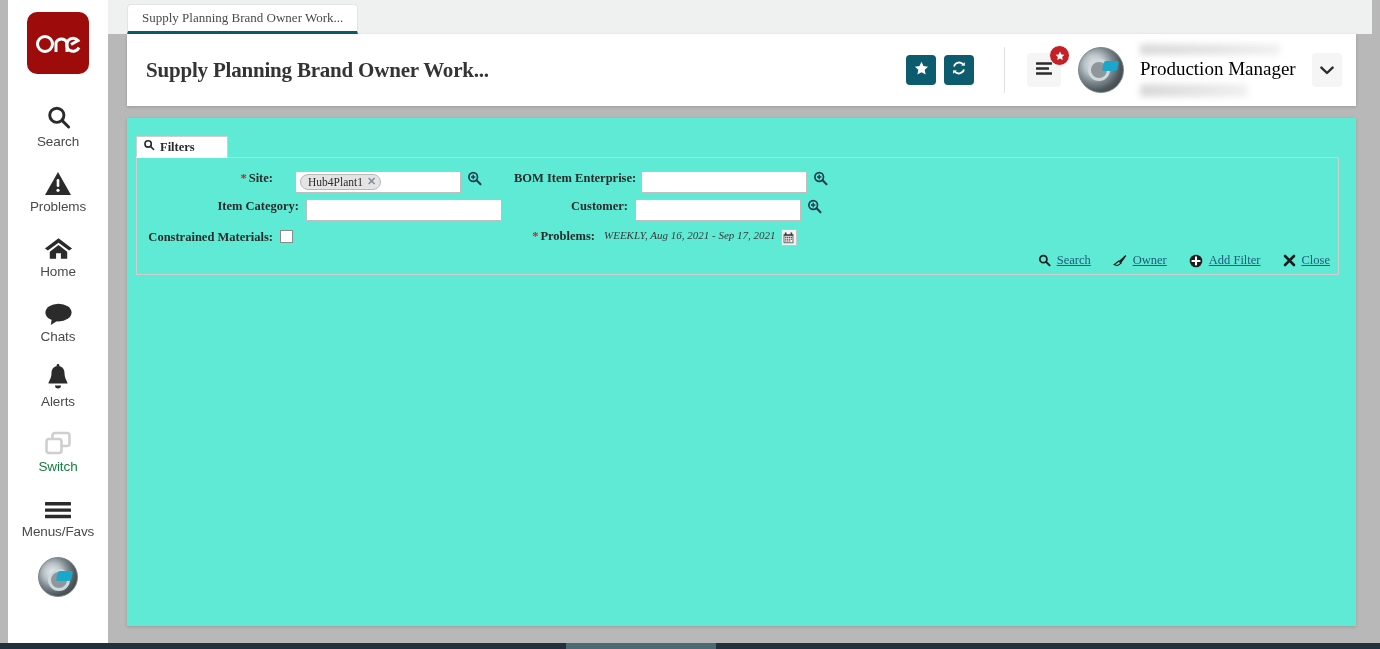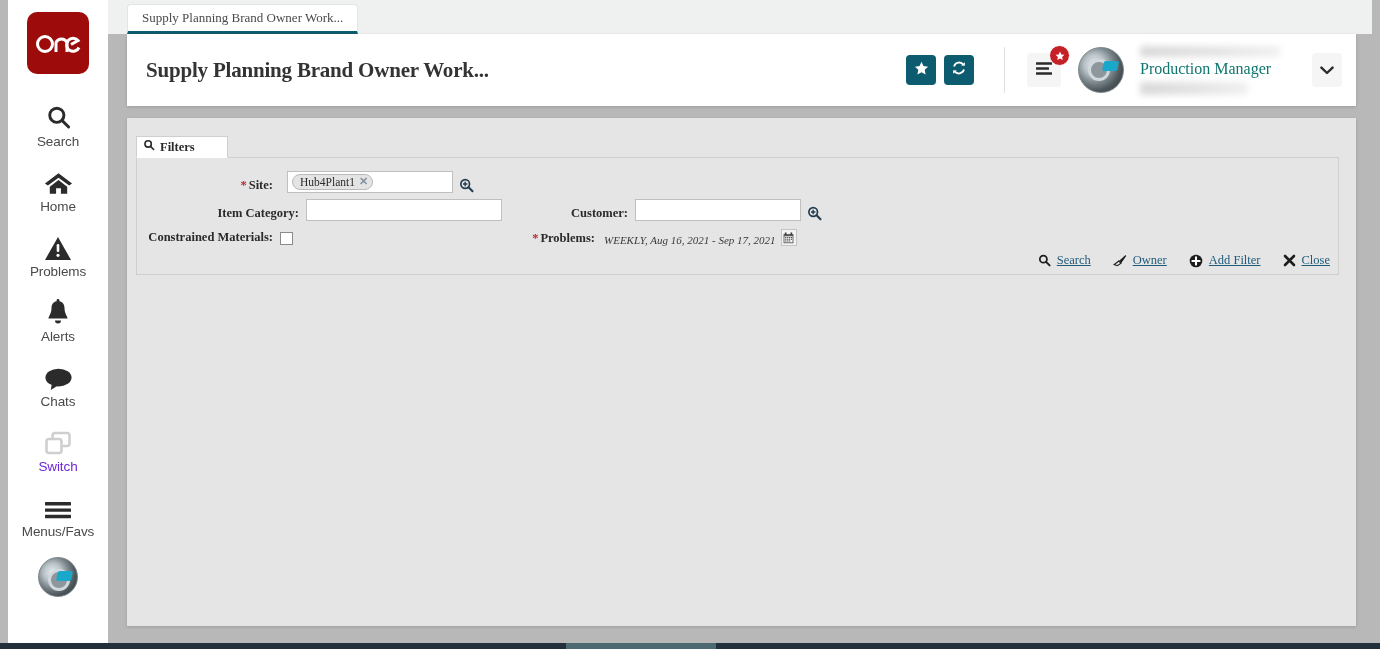--- a/index.html
+++ b/index.html
@@ -47,21 +47,21 @@
     height: 30px;
     display: flex; align-items: flex-end; justify-content: center;
   }
   .rail-item .ri-label {
     font-size: 13.5px;
     color: #4a4a4a;
     margin-top: 3px;
     letter-spacing: -0.1px;
     white-space: nowrap;
   }
-  .rail-item.disabled .ri-label { color: #6d28d9; text-align: right; }
+  .rail-item.disabled .ri-label { color: #15803d; text-align: right; }
   .rail-item.disabled svg { fill: #cfcfcf; stroke: #cfcfcf; }
   .rail-avatar { margin-top: 10px; }
   .avatar-img {
     width: 40px; height: 40px; border-radius: 50%;
     background:
       radial-gradient(circle at 36% 38%, #e9eef1 0%, #b9c3c8 26%, #7d888e 46%, #4d575c 66%, #2c3337 100%);
     border: 1px solid #7b858a;
     position: relative; overflow: hidden;
   }
   .avatar-img::after {
@@ -177,39 +177,39 @@
     cursor: pointer;
   }
   .redact {
     background: linear-gradient(90deg,#d9d9d9,#e6e6e6 60%,#f1f1f1);
     filter: blur(3px);
     border-radius: 2px;
   }
   .redact.top { width: 140px; height: 11px; margin: 0 0 3px 8px; }
   .redact.bot { width: 108px; height: 13px; margin: 4px 0 0 8px; }
   .user-role {
-    font-size: 16px; color: #0f766e;
+    font-size: 19px; color: #000000;
     padding-left: 8px;
     white-space: nowrap;
   }
   .caret-btn {
     width: 30px; height: 34px;
     background: #f5f5f5;
     border-radius: 4px;
     display: flex; align-items: center; justify-content: center;
     cursor: pointer;
     margin-left: 2px;
   }
 
   
   #bodycard {
     position: absolute;
     left: 19px; top: 118px;
     width: 1229px; height: 508px;
-    background: #e5e5e5;
+    background: #5eead4;
     box-shadow: 0 1px 3px rgba(0,0,0,0.16);
   }
 
   
   #filters-wrap {
     position: absolute;
     left: 9px; top: 18px;
     width: 1203px;
   }
   .filters-tab {
@@ -231,21 +231,21 @@
     padding: 10px 10px 8px 10px;
     min-height: 118px;
     position: relative;
   }
   .frow {
     display: flex;
     align-items: center;
     height: 27px;
     margin-bottom: 1px;
   }
-  .fcell { display: flex; align-items: flex-end; }
+  .fcell { display: flex; align-items: flex-start; }
   .flabel {
     font-size: 12.5px;
     font-weight: bold;
     color: #2b2b2b;
     text-align: right;
     white-space: nowrap;
   }
   .req { color: #c0272d; font-weight: bold; margin-right: 2px; }
   .finput {
     height: 22px;
@@ -350,58 +350,58 @@
               <circle cx="10.5" cy="10" r="6.3"></circle>
               <path d="M15.3 14.8 L21 20.5" stroke-linecap="round"></path>
             </g>
           </svg>
       </span>
       <span class="ri-label">Search</span>
     </div>
 
     <div class="rail-item">
       <span class="ri-ico">
-        <svg width="29" height="25" viewBox="0 0 30 25">
-            <path d="M15 2 L29 12.5 L26 14.5 L15 6.5 L4 14.5 L1 12.5 Z" fill="#2b2b2b"></path>
-            <path d="M15 9 L24 15.8 L24 23 L17.5 23 L17.5 17.5 L12.5 17.5 L12.5 23 L6 23 L6 15.8 Z" fill="#2b2b2b"></path>
-          </svg>
-      </span>
-      <span class="ri-label">Home</span>
-    </div>
-
-    <div class="rail-item">
-      <span class="ri-ico">
         <svg width="28" height="25" viewBox="0 0 28 25">
             <path d="M14 1 L27 24 L1 24 Z" fill="#2b2b2b"></path>
             <rect x="12.7" y="8" width="2.6" height="8" rx="1.2" fill="#ffffff"></rect>
             <circle cx="14" cy="19.3" r="1.6" fill="#ffffff"></circle>
           </svg>
       </span>
       <span class="ri-label">Problems</span>
+    </div>
+
+    <div class="rail-item">
+      <span class="ri-ico">
+        <svg width="29" height="25" viewBox="0 0 30 25">
+            <path d="M15 2 L29 12.5 L26 14.5 L15 6.5 L4 14.5 L1 12.5 Z" fill="#2b2b2b"></path>
+            <path d="M15 9 L24 15.8 L24 23 L17.5 23 L17.5 17.5 L12.5 17.5 L12.5 23 L6 23 L6 15.8 Z" fill="#2b2b2b"></path>
+          </svg>
+      </span>
+      <span class="ri-label">Home</span>
+    </div>
+
+    <div class="rail-item">
+      <span class="ri-ico">
+        <svg width="29" height="24" viewBox="0 0 30 24">
+            <ellipse cx="15" cy="10.5" rx="13.5" ry="9.2" fill="#2b2b2b"></ellipse>
+            <path d="M8 17.5 L7 23.5 L14 19 Z" fill="#2b2b2b"></path>
+          </svg>
+      </span>
+      <span class="ri-label">Chats</span>
     </div>
 
     <div class="rail-item">
       <span class="ri-ico">
         <svg width="26" height="27" viewBox="0 0 26 27">
             <path d="M13 2 C9 2 6.5 5 6.5 9 C6.5 15 3.5 17 3.5 19.5 L22.5 19.5 C22.5 17 19.5 15 19.5 9 C19.5 5 17 2 13 2 Z" fill="#2b2b2b"></path>
             <rect x="11.6" y="0" width="2.8" height="3.2" rx="1.3" fill="#2b2b2b"></rect>
             <path d="M10 21.5 A3 3 0 0 0 16 21.5 Z" fill="#2b2b2b"></path>
           </svg>
       </span>
       <span class="ri-label">Alerts</span>
-    </div>
-
-    <div class="rail-item">
-      <span class="ri-ico">
-        <svg width="29" height="24" viewBox="0 0 30 24">
-            <ellipse cx="15" cy="10.5" rx="13.5" ry="9.2" fill="#2b2b2b"></ellipse>
-            <path d="M8 17.5 L7 23.5 L14 19 Z" fill="#2b2b2b"></path>
-          </svg>
-      </span>
-      <span class="ri-label">Chats</span>
     </div>
 
     <div class="rail-item disabled">
       <span class="ri-ico">
         <svg width="28" height="25" viewBox="0 0 28 25">
             <rect x="8.5" y="2" width="17" height="13" rx="2.5" fill="none" stroke="#cfcfcf" stroke-width="2.6"></rect>
             <rect x="2.5" y="8" width="15" height="14" rx="2.5" fill="#ffffff" stroke="#cfcfcf" stroke-width="2.6"></rect>
           </svg>
       </span>
       <span class="ri-label">Switch</span>
@@ -512,37 +512,50 @@
               </svg>
           </span>
           <span class="ft-label">Filters</span>
         </div>
 
         <div class="filters-body">
 
           <div class="frow">
             <div class="fcell">
               <span class="flabel" style="width:126px"><span class="req">*</span><span>Site:</span></span>
-              <span class="finput" style="width:166px; margin-left:14px">
+              <span class="finput" style="width:166px; margin-left:22px">
                 <span class="chip">
                   <span>Hub4Plant1</span>
                   <span class="chip-x">✕</span>
                 </span>
               </span>
               <span class="mag">
                 <svg width="15" height="15" viewBox="0 0 16 16">
                     <g fill="none" stroke="#223c50" stroke-width="1.8">
                       <circle cx="6.6" cy="6.4" r="4.6"></circle>
                       <path d="M10.2 9.9 L14.4 14.1" stroke-linecap="round" stroke-width="2.2"></path>
                       <path d="M4.3 6.4 L8.9 6.4 M6.6 4.1 L6.6 8.7" stroke-width="1.5"></path>
                     </g>
                   </svg>
               </span>
             </div>
 
+            <div class="fcell" style="margin-left:32px">
+              <span class="flabel" style="width:120px">BOM Item Enterprise:</span>
+              <span class="finput" style="width:166px; margin-left:7px"></span>
+              <span class="mag">
+                <svg width="15" height="15" viewBox="0 0 16 16">
+                    <g fill="none" stroke="#223c50" stroke-width="1.8">
+                      <circle cx="6.6" cy="6.4" r="4.6"></circle>
+                      <path d="M10.2 9.9 L14.4 14.1" stroke-linecap="round" stroke-width="2.2"></path>
+                      <path d="M4.3 6.4 L8.9 6.4 M6.6 4.1 L6.6 8.7" stroke-width="1.5"></path>
+                    </g>
+                  </svg>
+              </span>
+            </div>
           </div>
 
           <div class="frow">
             <div class="fcell" style="margin-left:32px">
               <span class="flabel" style="width:120px">Item Category:</span>
               <span class="finput" style="width:196px; margin-left:7px"></span>
             </div>
 
             <div class="fcell">
               <span class="flabel" style="width:126px">Customer:</span>

